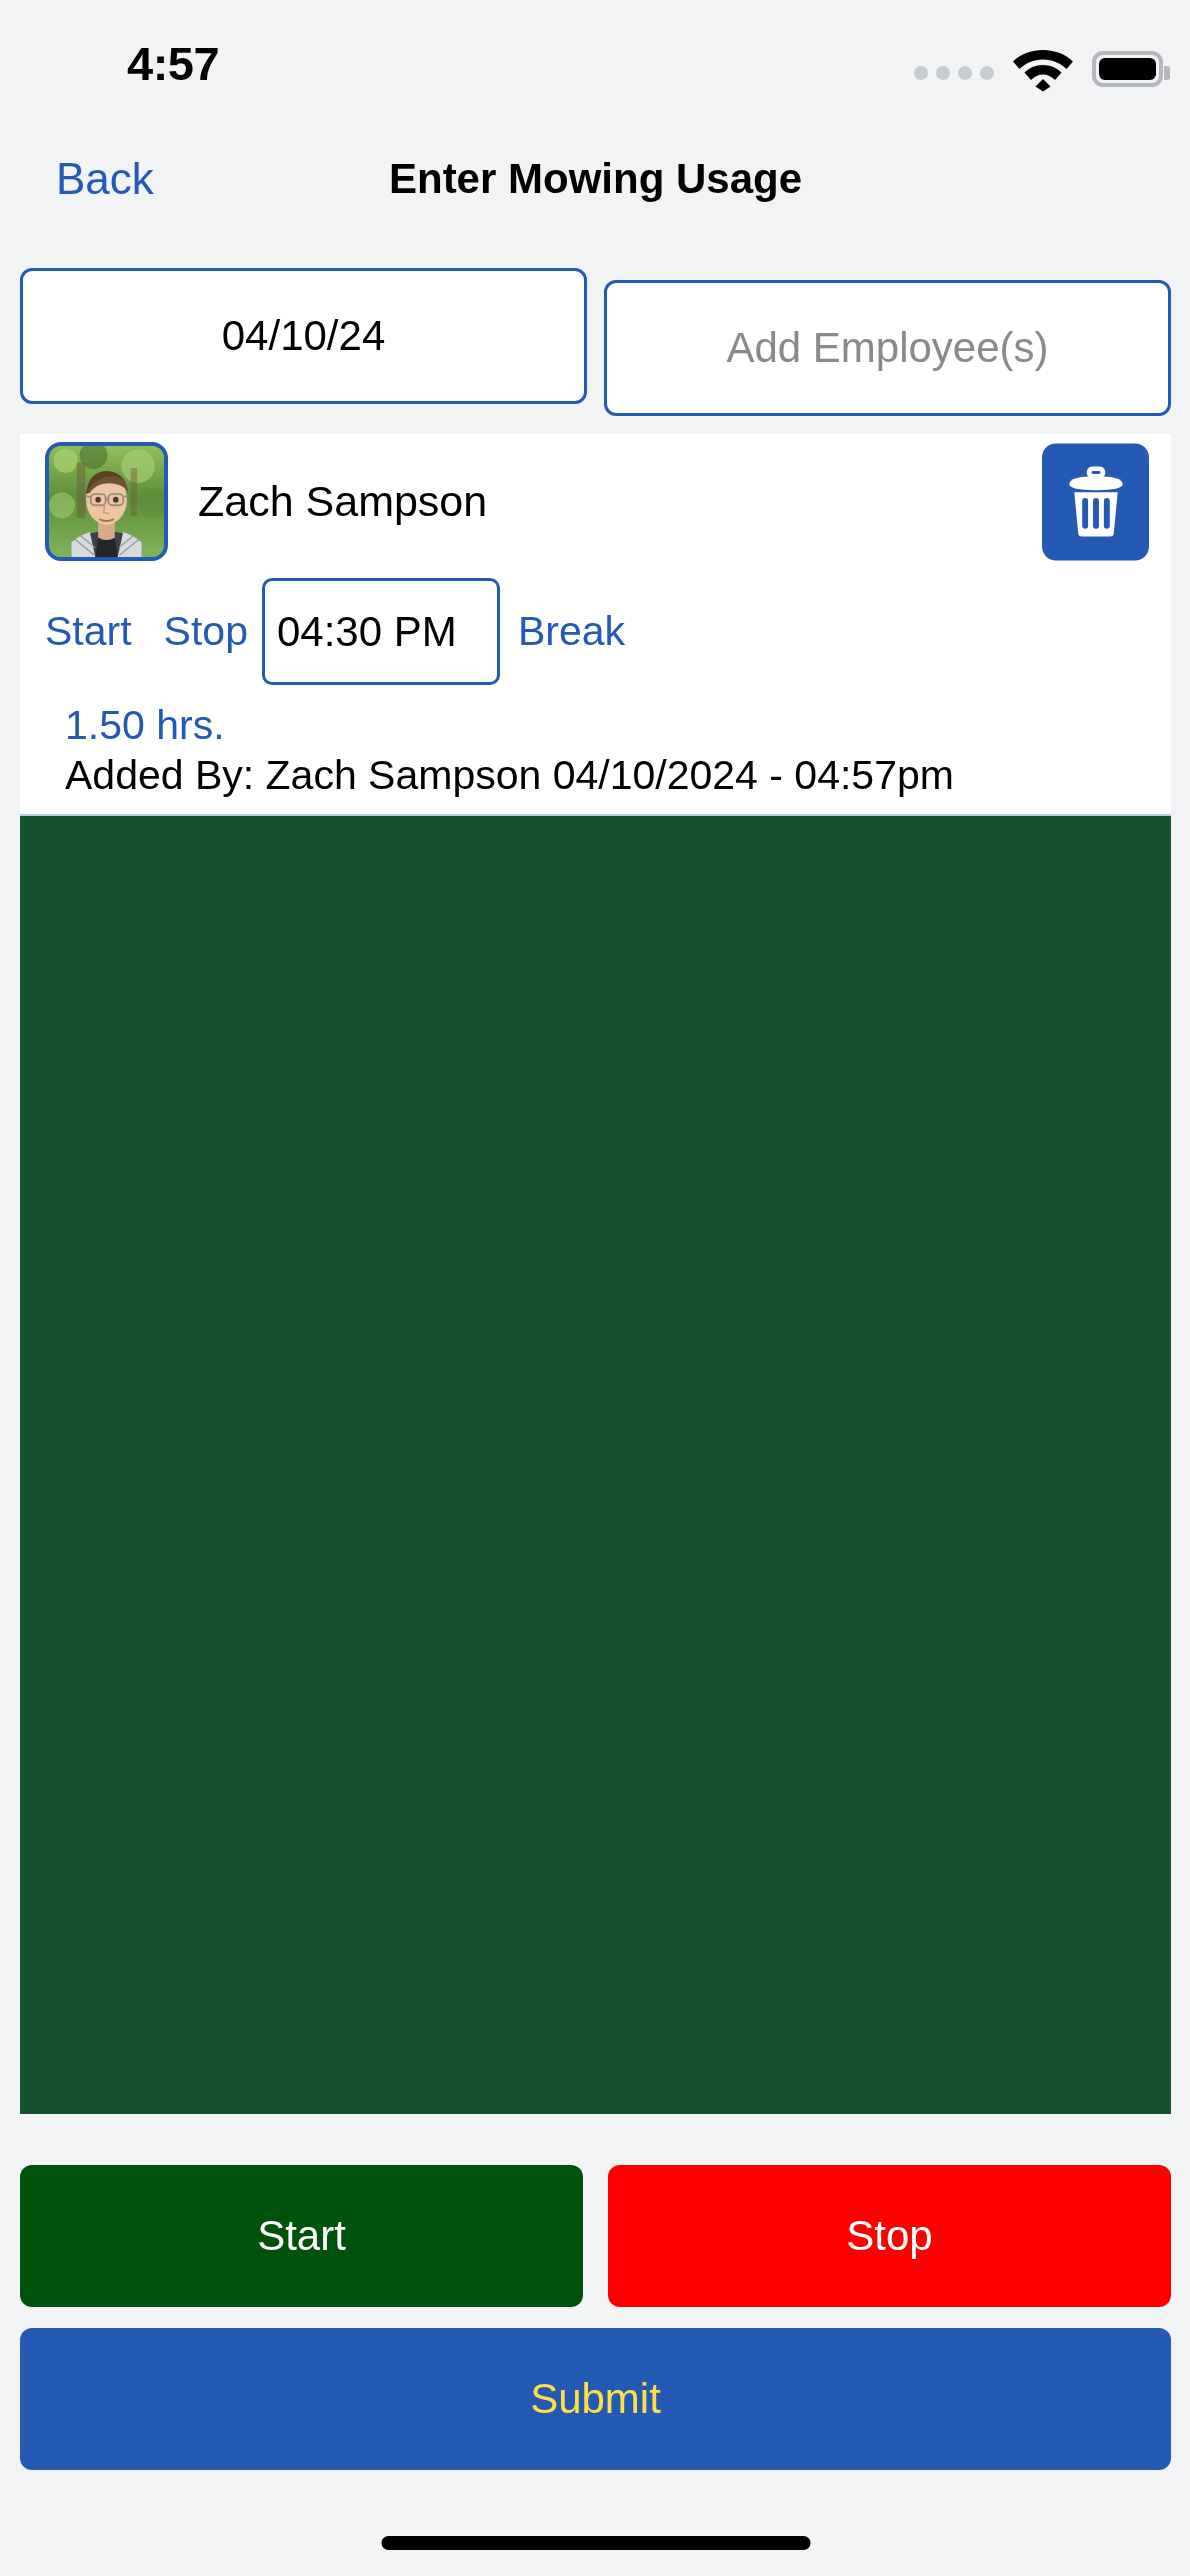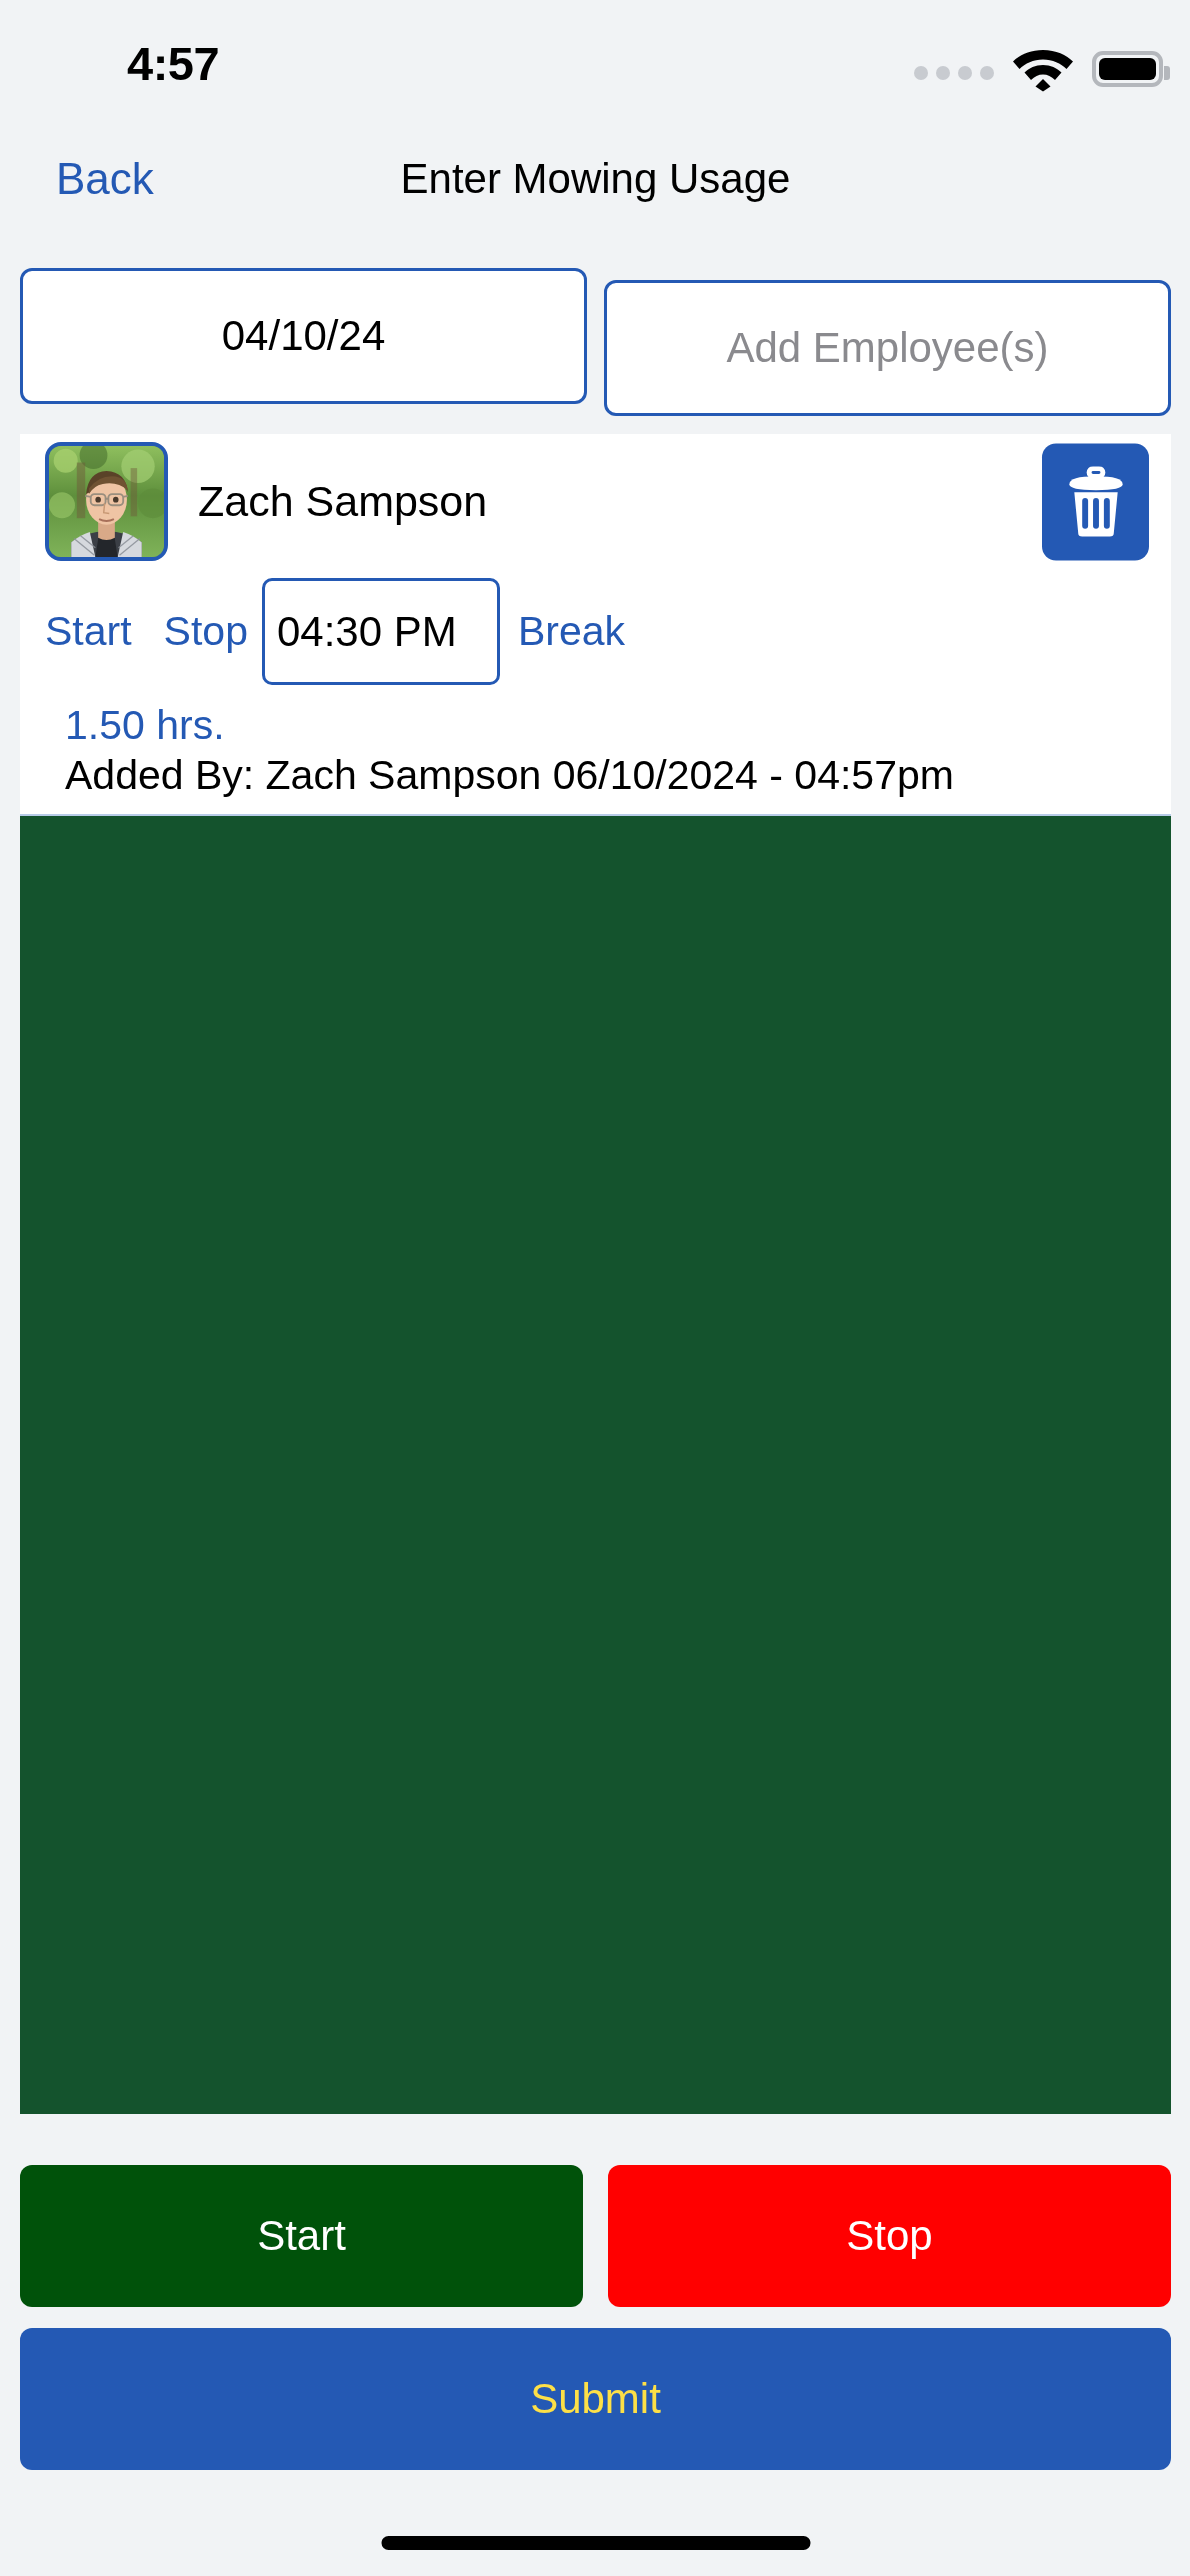--- a/index.html
+++ b/index.html
@@ -99,21 +99,21 @@
     cursor: pointer;
     padding: 6px 4px;
   }
   .nav-title {
     position: absolute;
     left: 0; right: 0;
     top: 50%;
     transform: translateY(-50%);
     text-align: center;
     font-size: 42px;
-    font-weight: 400;
+    font-weight: 700;
     color: #000;
   }
 
   
   .top-row {
     position: absolute;
     top: 268px;
     left: 20px;
     width: 1151px;
     display: flex;
@@ -393,21 +393,21 @@
 
       <div class="time-row">
         <span class="time-label">Start</span>
         <span class="time-label spaced">Stop</span>
         <div class="time-input wide">04:30 PM</div>
         <span class="time-label spaced">Break</span>
       </div>
 
       <div class="summary">
         <div class="hours-text">1.50 hrs.</div>
-        <div class="added-by">Added By: Zach Sampson 06/10/2024 - 04:57pm</div>
+        <div class="added-by">Added By: Zach Sampson 04/10/2024 - 04:57pm</div>
       </div>
 
     </div>
 
   </div>
 
   <div class="action-row">
     <button class="action-btn btn-start">Start</button>
     <button class="action-btn btn-stop">Stop</button>
   </div>

